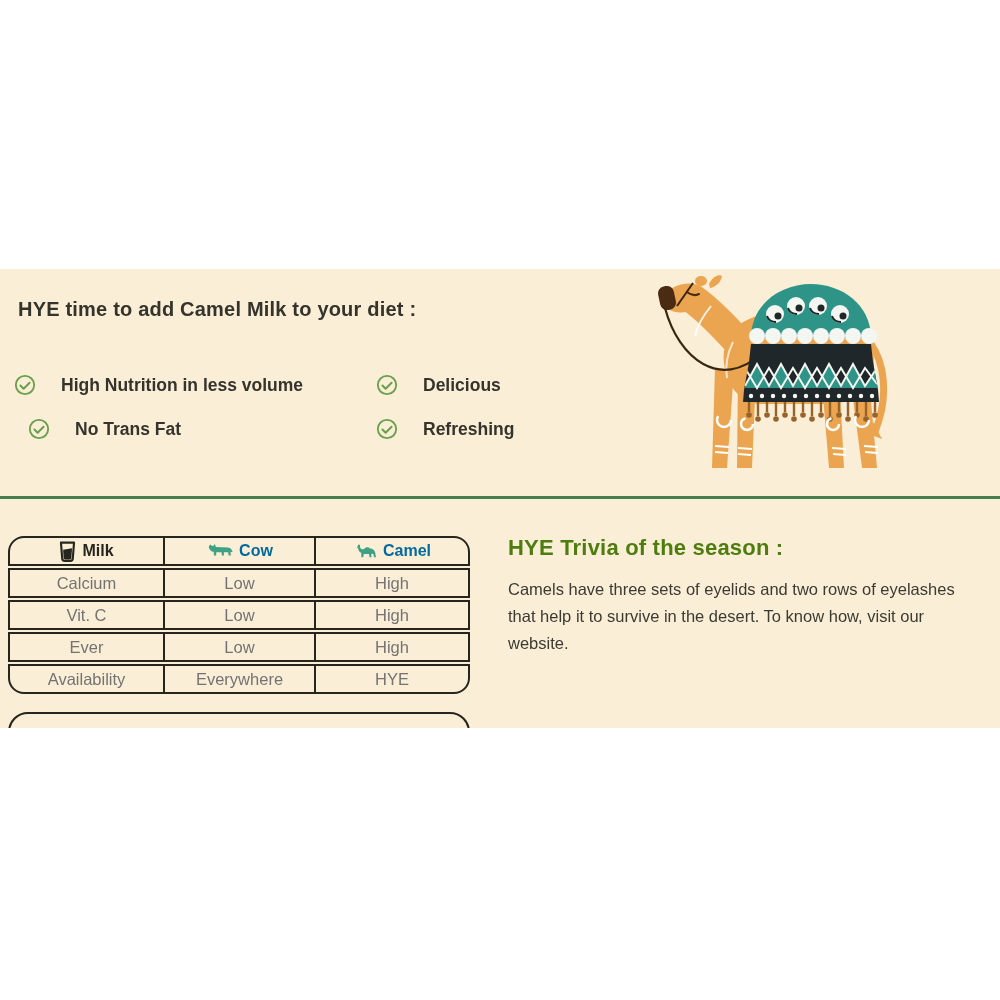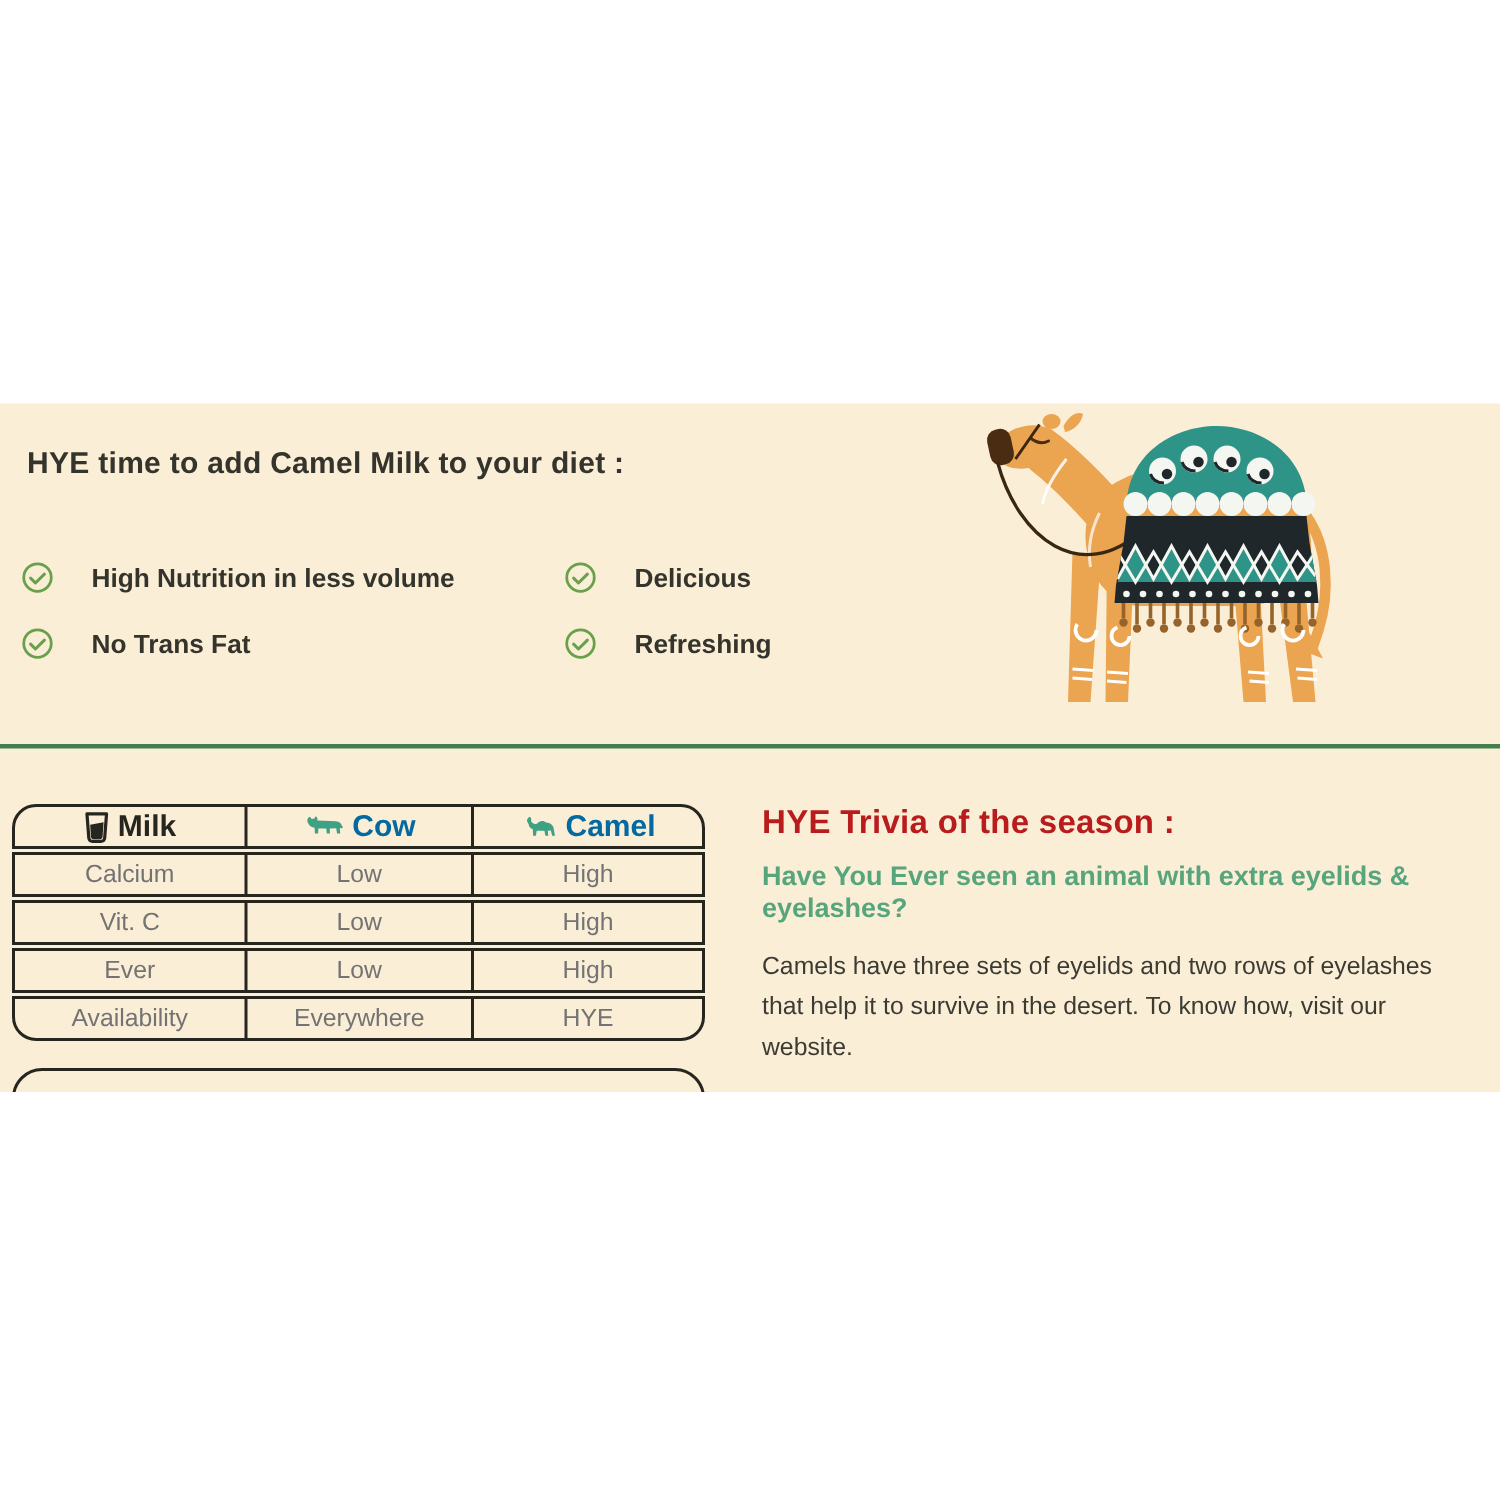--- a/index.html
+++ b/index.html
@@ -13,21 +13,21 @@
     background:#FBEED6; overflow:hidden;
   }
   .diet-heading {
     position:absolute; left:18px; top:29px;
     font-size:20px; font-weight:700; color:#34342D; letter-spacing:.2px;
   }
   .benefit { position:absolute; display:flex; align-items:center; gap:25px; }
   .benefit .check-wrap { width:22px; height:22px; flex:0 0 auto; }
   .benefit-label { font-size:17.5px; font-weight:700; color:#34342D; white-space:nowrap; }
   .b0 { left:14px; top:105px; }
-  .b1 { left:14px; top:149px;justify-content:center; }
+  .b1 { left:28px; top:149px;justify-content:center; }
   .b2 { left:376px; top:105px; }
   .b3 { left:376px; top:149px; }
 
   .camel-art { position:absolute; left:635px; top:3px; width:258px; height:200px; }
 
   .divider { position:absolute; left:0; top:227px; width:1000px; height:3px; background:#44804E; }
 
   
   .cmp-table { position:absolute; left:8px; top:267px; width:462px; }
   .trow {
@@ -35,28 +35,28 @@
     border:2px solid #26261F; display:grid; grid-template-columns:155px 151px 152px;
     background:transparent;
   }
   .trow:first-child { border-radius:16px 16px 0 0; }
   .trow:last-child  { border-radius:0 0 16px 16px; margin-bottom:0; }
   .tcell {
     display:flex; align-items:center; justify-content:center; gap:6px;
     border-right:2px solid #26261F; font-size:16.5px; color:#737373;
   }
   .tcell:last-child { border-right:none; }
-  .hcell { font-size:20px; font-weight:700;justify-content:center; }
+  .hcell { font-size:16px; font-weight:700;justify-content:center; }
   .hcell.milk { color:#26261F; }
   .hcell.green { color:#0369a1; }
   .hicon { display:flex; align-items:center; }
 
   
   .trivia { position:absolute; left:508px; top:266px; width:478px; }
-  .trivia-heading { font-size:22px; font-weight:700; color:#b91c1c; letter-spacing:.2px; }
+  .trivia-heading { font-size:22px; font-weight:700; color:#4d7c0f; letter-spacing:.2px; }
   .trivia-question { margin-top:13px; width:435px; font-size:18px; font-weight:700; color:#57A57C; line-height:21px; }
   .trivia-body { margin-top:15px; width:452px; font-size:16.5px; line-height:27px; color:#3B3B34; }
 
   
   .teaser-box {
     position:absolute; left:8px; top:443px; width:462px; height:60px;
     border:2.5px solid #26261F; border-radius:20px; box-sizing:border-box;
   }
 </style>
 </head>
@@ -300,20 +300,19 @@
       </div>
       <div class="trow">
         <div class="tcell">Availability</div>
         <div class="tcell">Everywhere</div>
         <div class="tcell">HYE</div>
       </div>
     </div>
 
     <div class="trivia">
       <div class="trivia-heading">HYE Trivia of the season :</div>
-      <div class="trivia-question">Have You Ever seen an animal with extra eyelids &amp; eyelashes?</div>
       <div class="trivia-body">Camels have three sets of eyelids and two rows of eyelashes that help it to survive in the desert. To know how, visit our website.</div>
     </div>
 
     <div class="teaser-box"></div>
 
   </div>
 </div>
 
 </body></html>

